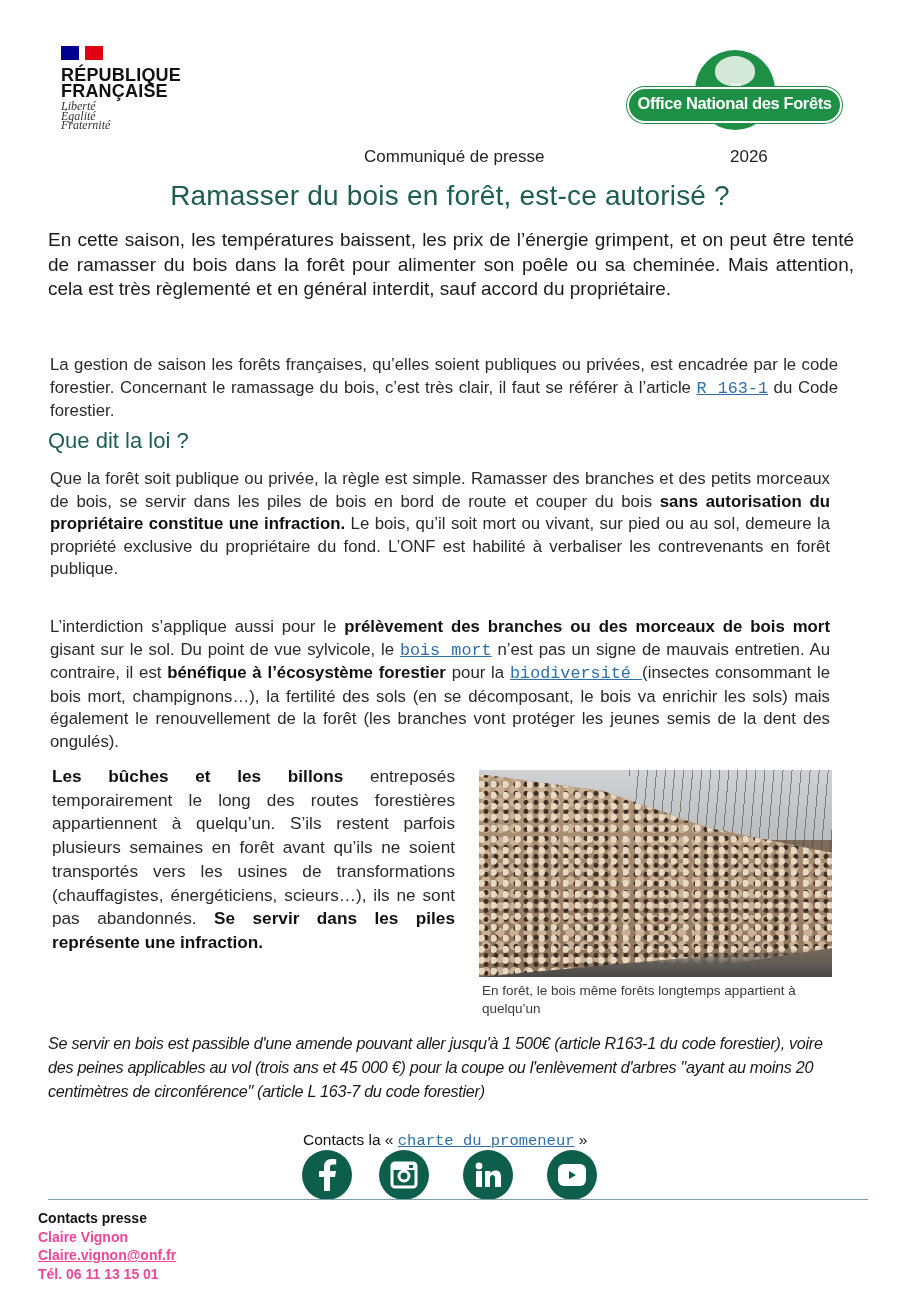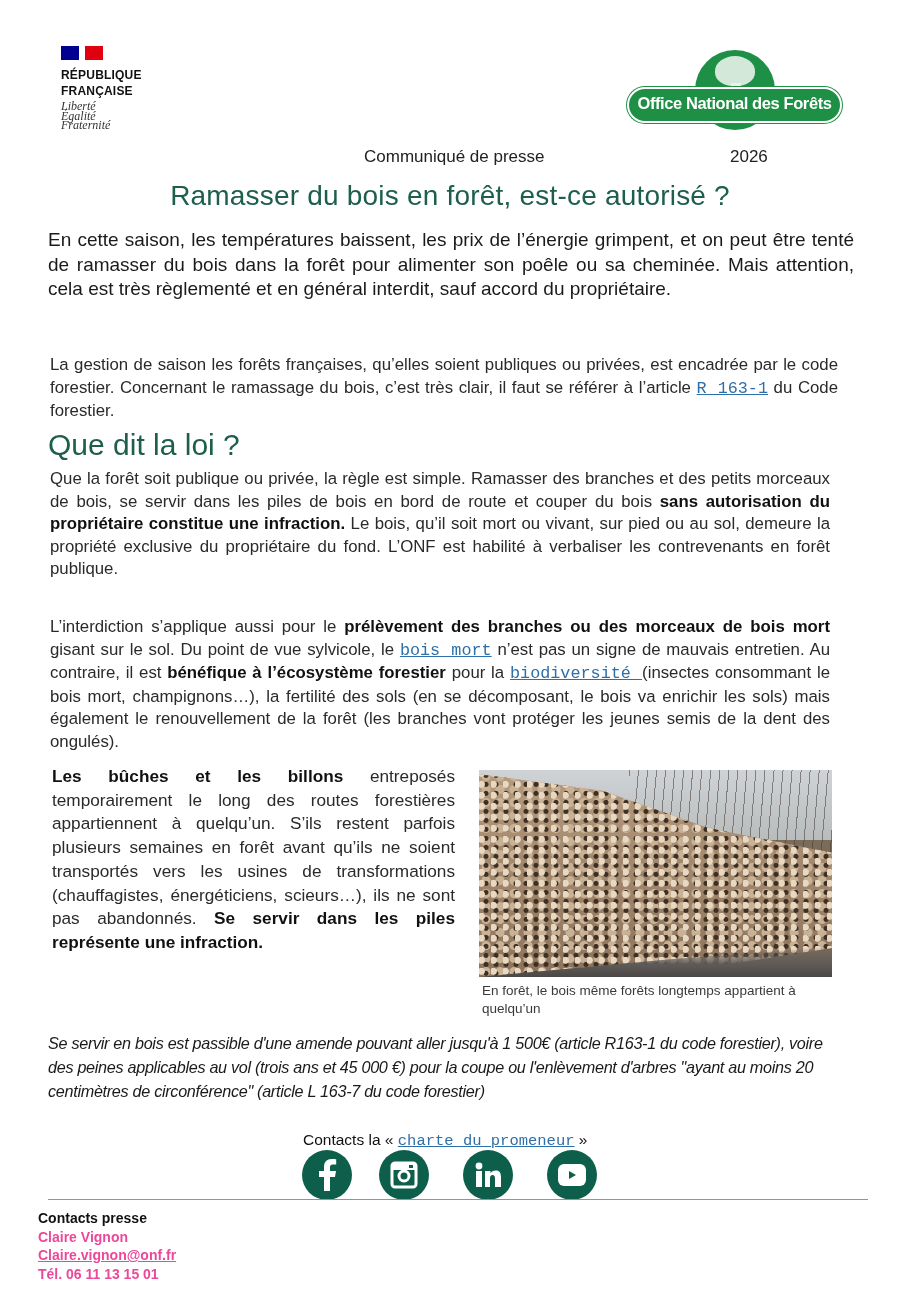--- a/index.html
+++ b/index.html
@@ -7,21 +7,21 @@
     body { position: relative; font-family: "Liberation Sans", sans-serif; color: #1a1a1a; }
 
     .abs { position: absolute; }
 
     
     .rf-logo { left: 61px; top: 46px; width: 120px; }
     .rf-flag { width: 42px; height: 14px; display: flex; }
     .rf-flag .blue { width: 18px; height: 14px; background: #000091; }
     .rf-flag .gap { width: 6px; height: 14px; background: #ffffff; }
     .rf-flag .red { width: 18px; height: 14px; background: #e1000f; }
-    .rf-name { margin-top: 7px; font-family: "Liberation Sans", sans-serif; font-weight: bold; font-size: 12px; line-height: 16px; color: #111; letter-spacing: 0.2px; }
+    .rf-name { margin-top: 7px; font-family: "Liberation Sans", sans-serif; font-weight: bold; font-size: 18px; line-height: 16px; color: #111; letter-spacing: 0.2px; }
     .rf-motto { margin-top: 3px; font-family: "Liberation Serif", serif; font-style: italic; font-size: 12px; line-height: 9.5px; color: #333; }
 
     
     .onf-logo { left: 627px; top: 50px; width: 215px; height: 82px; }
     .onf-circle { position: absolute; left: 68px; top: 0; width: 80px; height: 80px; border-radius: 50%; background: #1e9046; }
     .onf-tree { position: absolute; left: 88px; top: 6px; width: 40px; height: 30px; border-radius: 50% 50% 45% 45%; background: #e8f2ea; opacity: 0.9; }
     .onf-trunk { position: absolute; left: 104px; top: 33px; width: 10px; height: 14px; background: #e8f2ea; }
     .onf-band { position: absolute; left: 0; top: 37px; width: 215px; height: 36px; border-radius: 18px; background: #1e9046; border: 2px solid #ffffff; box-shadow: 0 0 0 1px #1e9046; }
     .onf-text { position: absolute; left: 0; top: 44px; width: 215px; text-align: center; color: #ffffff; font-family: "Liberation Sans", sans-serif; font-weight: bold; font-size: 16.5px; letter-spacing: -0.4px; }
 
@@ -33,21 +33,21 @@
     .main-title { left: 0; top: 180px; width: 900px; text-align: center; font-size: 28px; color: #1d5e4c; letter-spacing: 0.2px; }
 
     
     .intro { left: 48px; top: 228px; width: 806px; font-size: 19px; line-height: 24.5px; text-align: justify; color: #1a1a1a; }
 
     
     .para { font-size: 16.8px; line-height: 22.5px; text-align: justify; color: #2a2a2a; }
     .p1 { left: 50px; top: 354px; width: 788px; }
     .link { color: #2e6fa8; text-decoration: underline; font-family: Liberation Mono, monospace; }
 
-    .section-title { left: 48px; top: 428px; font-size: 30px; color: #1d5e4c; }
+    .section-title { left: 48px; top: 428px; font-size: 22px; color: #1d5e4c; }
 
     .p2 { left: 50px; top: 468px; width: 780px; }
     .p3 { left: 50px; top: 616px; width: 780px; }
     b.strong { font-weight: bold; color: #111; }
 
     
     .p4 { left: 52px; top: 765px; width: 403px; font-size: 17.2px; line-height: 23.7px; text-align: justify; color: #2a2a2a; }
     .photo { left: 479px; top: 770px; width: 353px; height: 207px; overflow: hidden; background: #7a6b5a; }
     .photo .sky { position: absolute; left: 0; top: 0; width: 100%; height: 70px; background: linear-gradient(180deg, #cfd3d6 0%, #b9bcbc 100%); }
     .photo .trees { position: absolute; left: 150px; top: 0; width: 203px; height: 90px;

